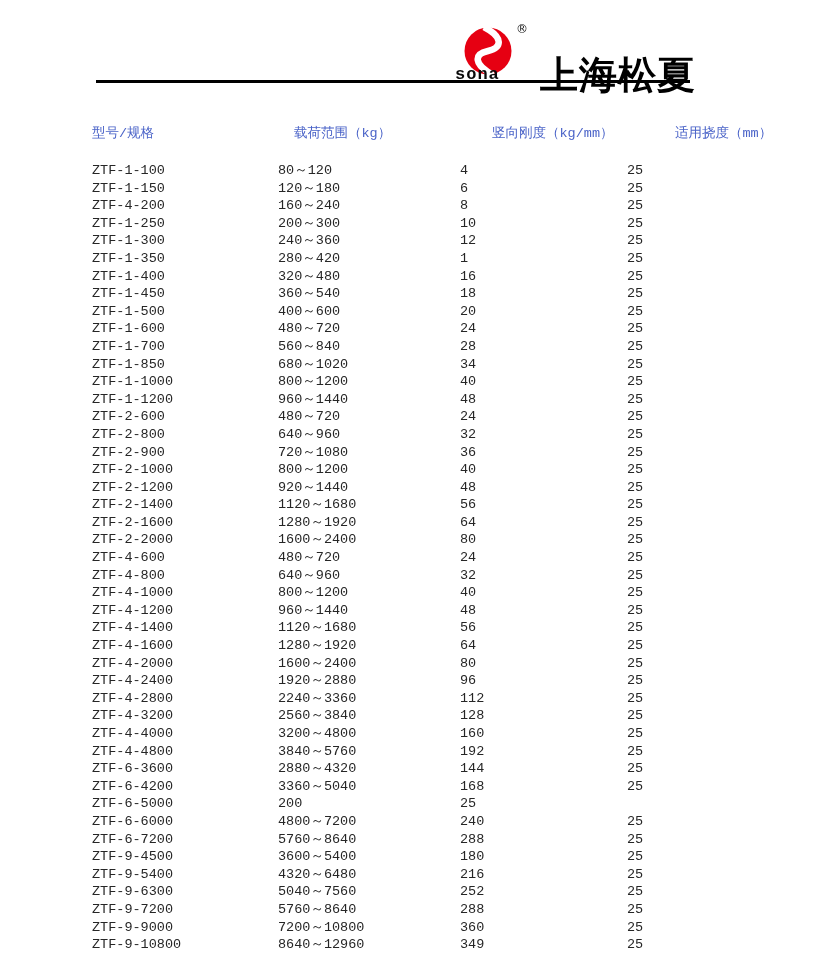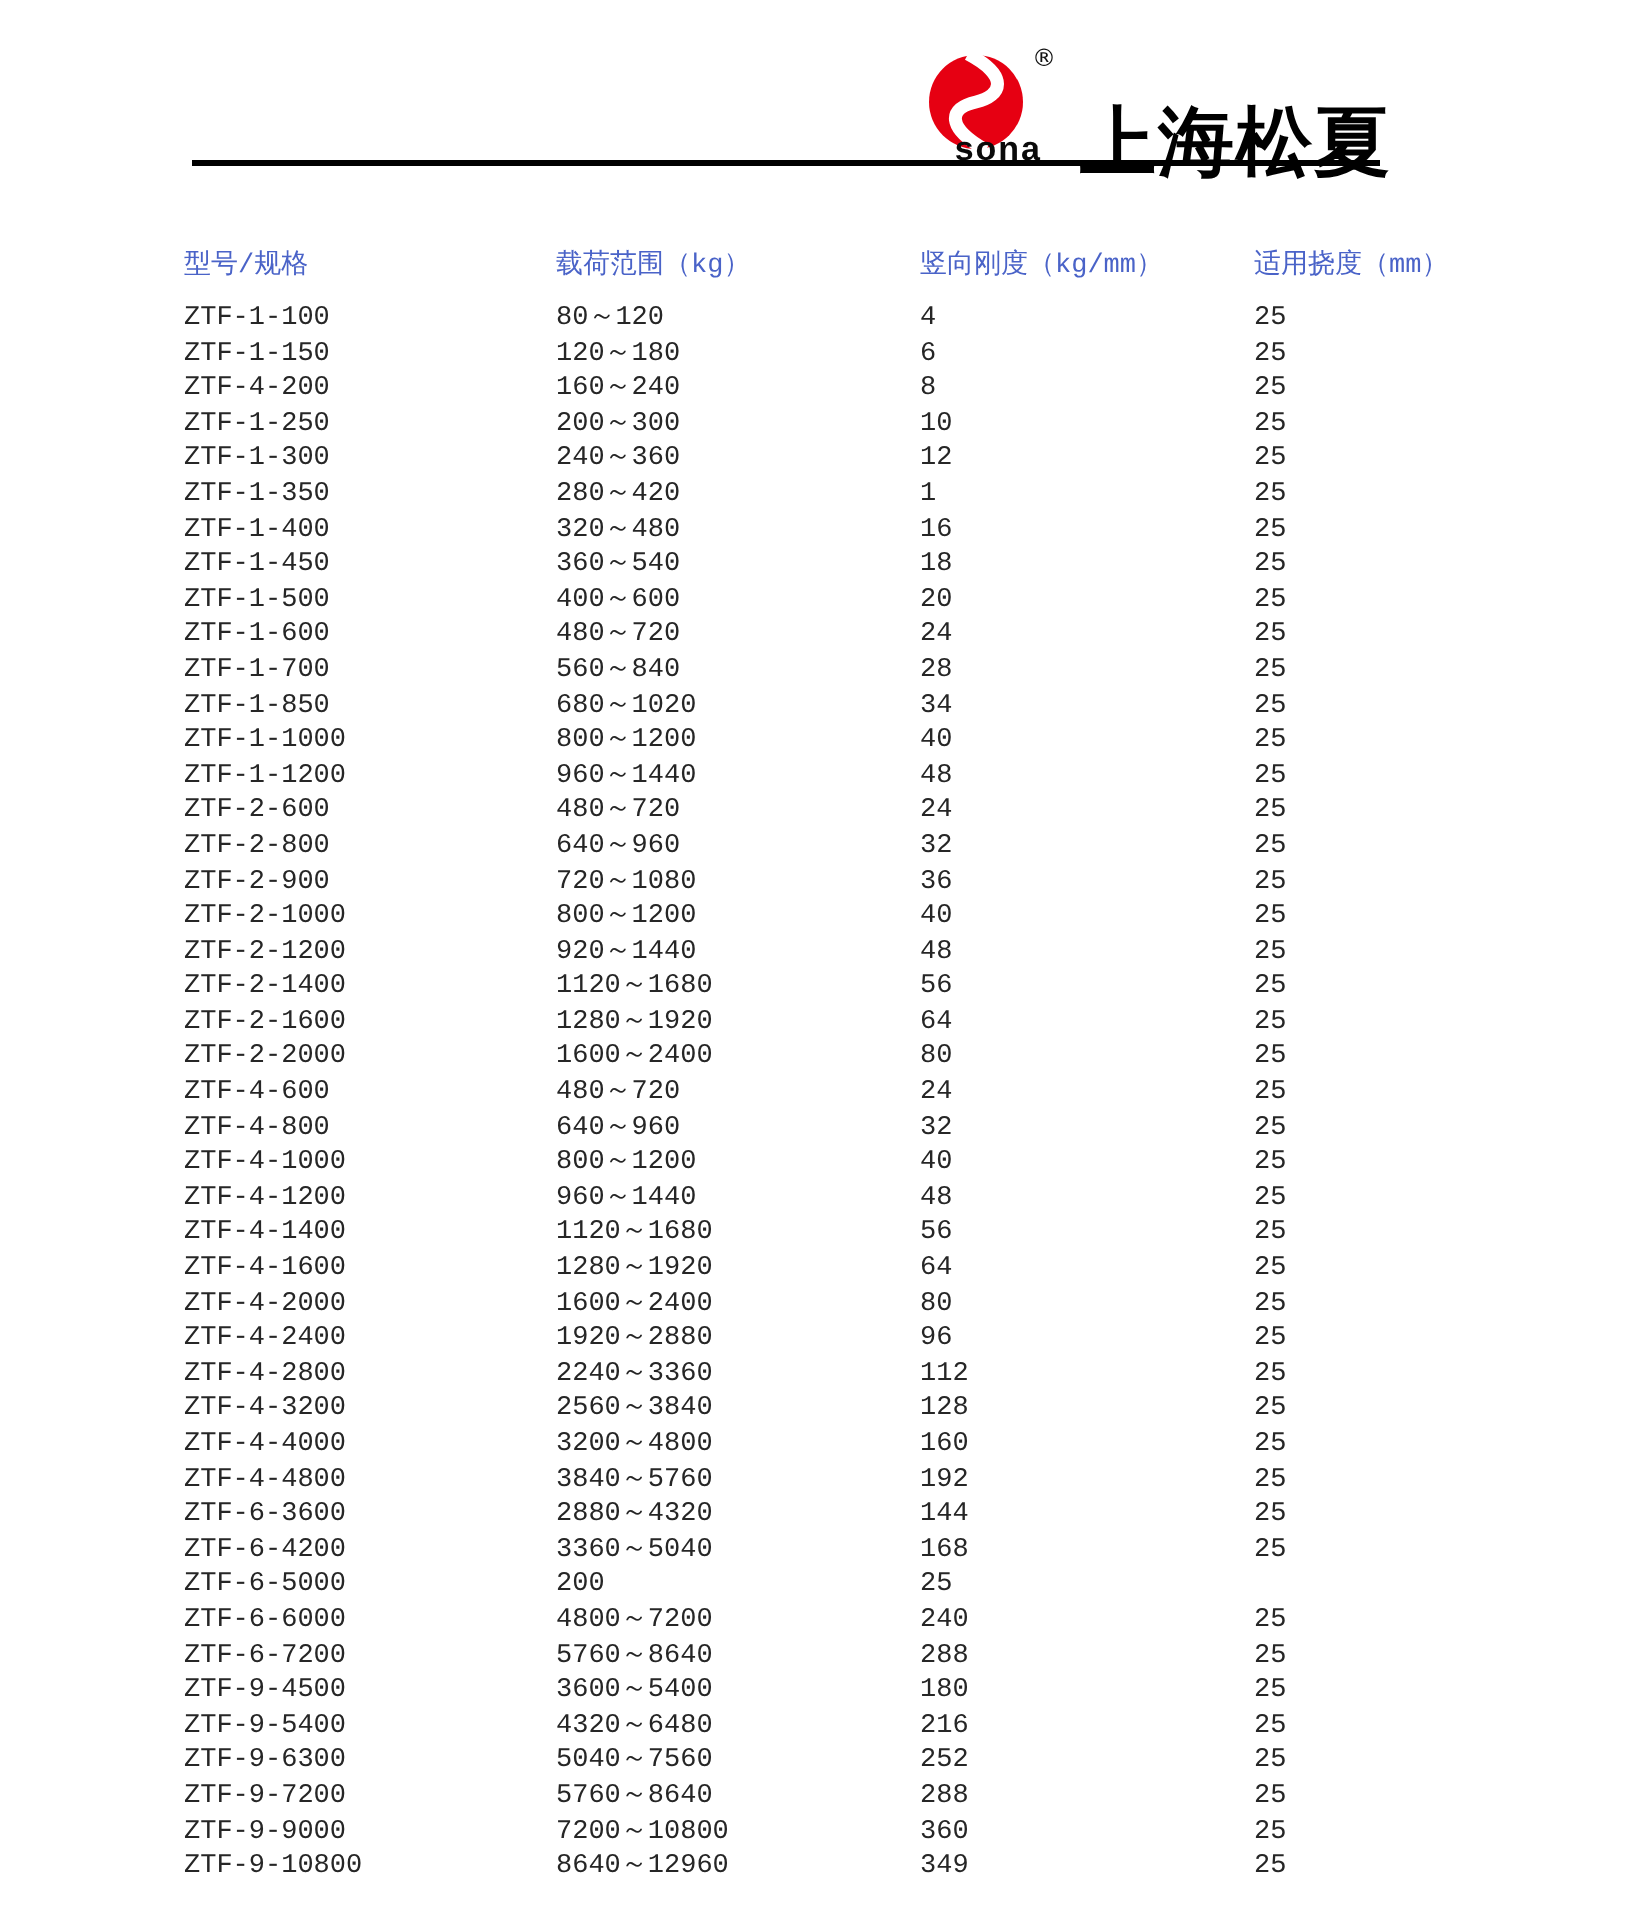--- a/index.html
+++ b/index.html
@@ -11,42 +11,42 @@
   .page{position:absolute;inset:0;background:#fff;}
 
   
   .logo{position:absolute;left:455px;top:22px;width:250px;height:62px;}
   .logo-mark{position:absolute;left:9px;top:5px;width:48px;height:48px;}
   .reg{
     position:absolute;left:61px;top:0px;font-size:12px;color:#111;
     font-family:"DejaVu Sans", sans-serif;
   }
   .sona{
-    position:absolute;left:0px;top:43px;width:66px;text-align:right;
-    font-family:Liberation Sans, sans-serif;font-weight:bold;font-size:17px;
+    position:absolute;left:0px;top:43px;width:66px;text-align:left;
+    font-family:Liberation Mono, monospace;font-weight:bold;font-size:17px;
     letter-spacing:1px;color:#0a0a0a;
   }
   .company{
     position:absolute;left:85px;top:30px;font-size:38px;font-weight:bold;
     color:#000;line-height:46px;white-space:nowrap;letter-spacing:1px;
-    font-family:Liberation Mono, monospace;
+    font-family:Liberation Sans, sans-serif;
   }
   .rule{position:absolute;left:96px;top:80px;width:594px;height:3px;background:#000;}
 
   
   .table{
     position:absolute;left:92px;top:125px;width:640px;
     font-family:"Liberation Mono","DejaVu Sans Mono", monospace;
     font-size:13.5px;color:#262626;
   }
   .trow{
     display:grid;grid-template-columns:186px 182px 167px 1fr;
     height:17.6px;line-height:17.6px;white-space:nowrap;
   }
-  .thead{color:var(--accent);height:17px;line-height:17px;margin-bottom:9px;}
+  .thead{color:var(--accent);height:17px;line-height:17px;margin-bottom:20px;gap:16px;}
   .tcell{overflow:visible;text-align:left;}
 </style>
 </head>
 <body>
 
 <div class="page">
 
   <div class="logo">
     <svg class="logo-mark" viewBox="0 0 48 48" xmlns="http://www.w3.org/2000/svg">
       <circle cx="24" cy="24" r="23.5" fill="#e60012"></circle>

